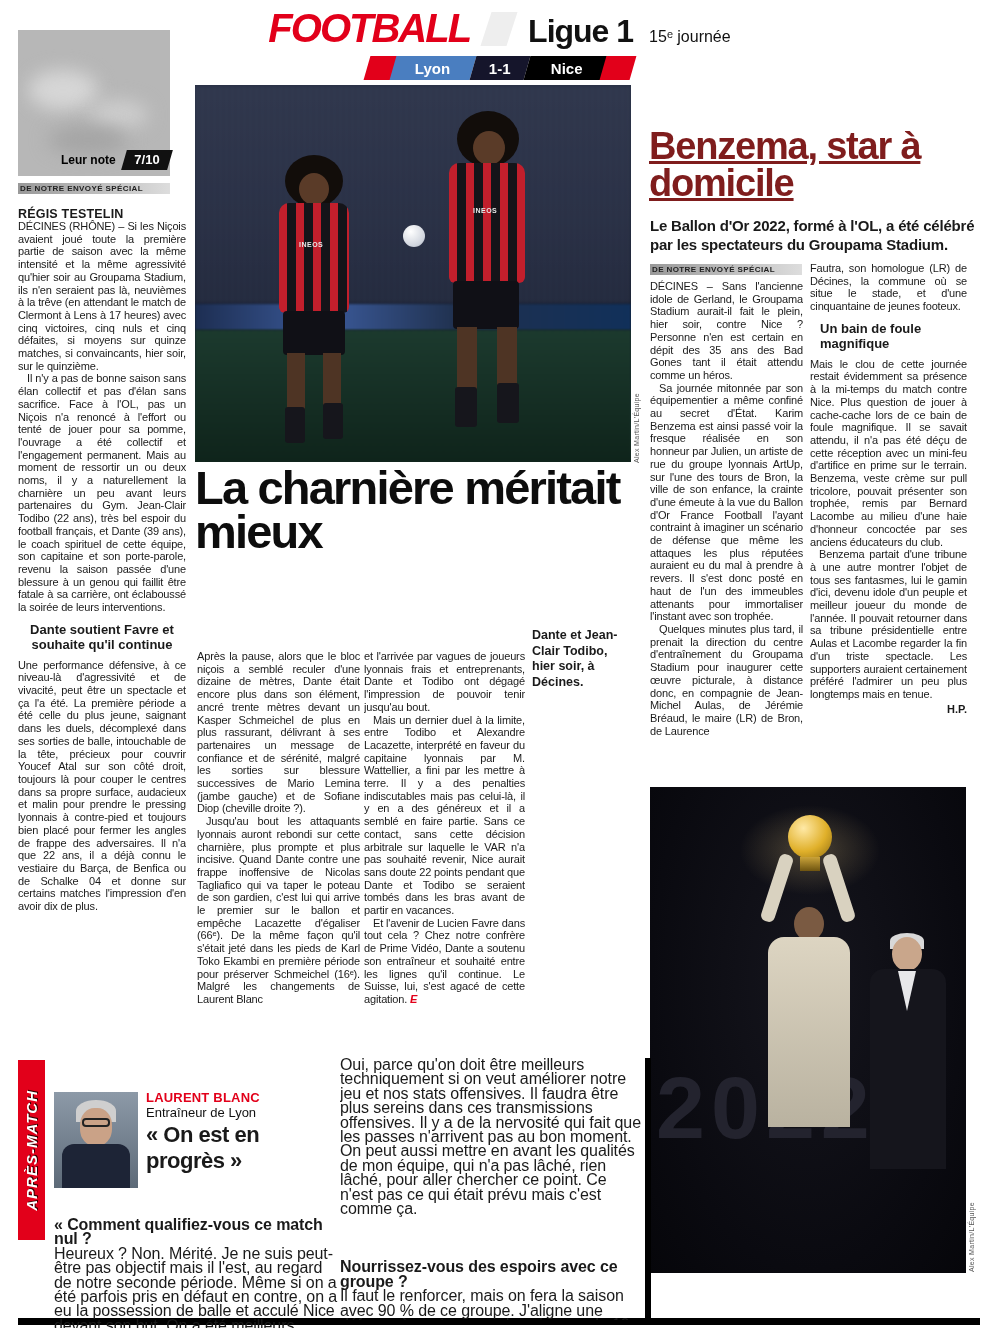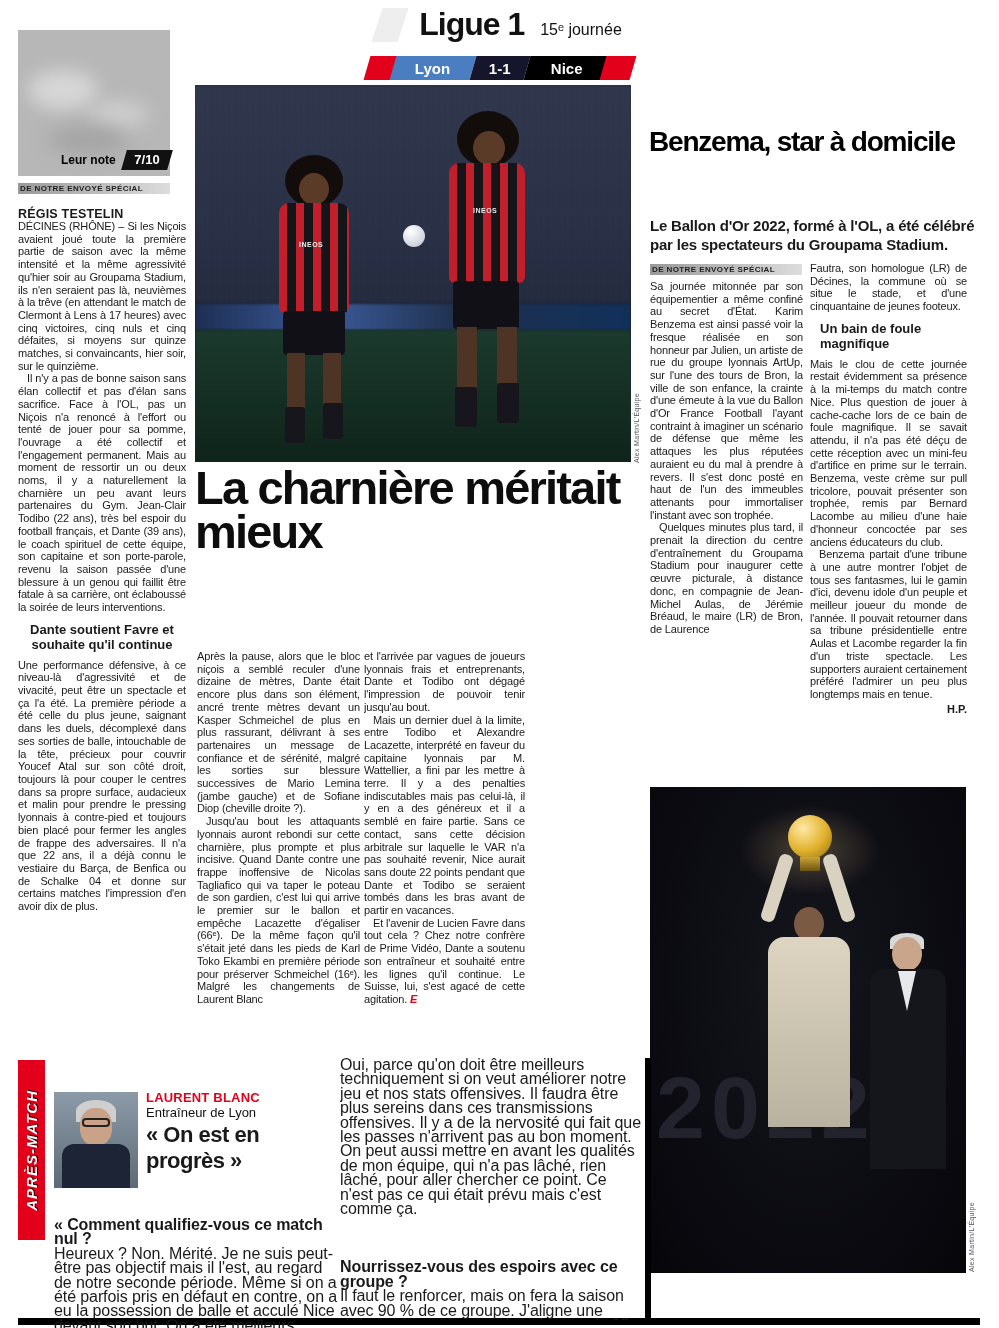--- a/index.html
+++ b/index.html
@@ -58,21 +58,21 @@
 
   
   .headline { left:195px; top:466px; width:445px; font-size:47px; line-height:.94; font-weight:900; letter-spacing:-1.8px; color:#0d0d0d; }
   .standfirst { left:197px; top:570px; width:432px; font-size:17px; font-weight:700; line-height:1.22; letter-spacing:-0.2px; }
   .maincol1 { left:197px; top:650px; width:163px; height:398px; overflow:hidden; }
   .maincol2 { left:364px; top:650px; width:161px; height:398px; overflow:hidden; }
   .photocap1 { left:532px; top:628px; width:100px; font-size:12.5px; font-weight:800; line-height:1.25; }
   .credit-main { left:633px; top:383px; height:80px; }
 
   
-  .bz-headline { left:649px; top:128px; width:330px; font-size:28px; line-height:.97; font-weight:900; letter-spacing:-1.2px; color:#000000; }
+  .bz-headline { left:649px; top:128px; width:330px; font-size:38px; line-height:.97; font-weight:900; letter-spacing:-1.2px; color:#7f1d1d;text-decoration:underline; }
   .bz-standfirst { left:650px; top:217px; width:325px; font-size:15px; font-weight:700; line-height:1.25; letter-spacing:-0.2px; }
   .bz-kicker { left:650px; top:264px; width:152px; }
   .bz-col1 { left:650px; top:280px; width:153px; height:505px; overflow:hidden; }
   .bz-col2 { left:810px; top:262px; width:157px; height:523px; overflow:hidden; }
   .bz-col2 .colsub { padding-left:10px; }
   .sig { display:block; text-align:right; font-weight:800; font-size:11px; margin-top:2px; }
   .bz-photo { left:650px; top:787px; width:316px; height:486px; background:radial-gradient(ellipse at 50% 40%, #15151d 0%, #0a0a10 70%, #06060a 100%); overflow:hidden; }
   .bz-2022 { position:absolute; left:6px; top:270px; font-size:88px; font-weight:900; color:#23232e; letter-spacing:6px; }
   .bz-glow { position:absolute; left:90px; top:18px; width:140px; height:90px; background:radial-gradient(closest-side, rgba(255,220,140,.25), rgba(0,0,0,0)); }
   .bz-ballon { position:absolute; left:138px; top:28px; width:44px; height:44px; border-radius:50%; background:radial-gradient(circle at 35% 30%, #ffe9a6, #e0b02a 55%, #8c6a12); }
@@ -105,20 +105,21 @@
   .qa p { font-size:16px; line-height:14.4px; letter-spacing:-0.1px; }
   .qa p.q { font-weight:800;margin-top:44px; }
   .itv-right { left:340px; top:1058px; width:302px; height:262px; overflow:hidden; }
 </style>
 </head>
 <body>
 
 <div id="page">
 
   <div class="abs masthead">
+    <span class="football-logo">FOOTBALL</span>
     <span class="header-slant"></span>
     <span class="league-name">Ligue 1</span>
     <span class="round-label">15ᵉ journée</span>
   </div>
   <div class="abs score-strip">
     <div class="chip red-l"></div>
     <div class="chip home">
         <span>Lyon</span>
       </div>
     <div class="chip score">
@@ -183,25 +184,27 @@
   <h1 class="abs headline">La charnière méritait mieux</h1>
   <div class="abs maincol1 bodytext">
     <p>Après la pause, alors que le bloc niçois a semblé reculer d'une dizaine de mètres, Dante était encore plus dans son élément, ancré trente mètres devant un Kasper Schmeichel de plus en plus rassurant, délivrant à ses partenaires un message de confiance et de sérénité, malgré les sorties sur blessure successives de Mario Lemina (jambe gauche) et de Sofiane Diop (cheville droite ?).</p>
     <p>Jusqu'au bout les attaquants lyonnais auront rebondi sur cette charnière, plus prompte et plus incisive. Quand Dante contre une frappe inoffensive de Nicolas Tagliafico qui va taper le poteau de son gardien, c'est lui qui arrive le premier sur le ballon et empêche Lacazette d'égaliser (66ᵉ). De la même façon qu'il s'était jeté dans les pieds de Karl Toko Ekambi en première période pour préserver Schmeichel (16ᵉ). Malgré les changements de Laurent Blanc</p>
   </div>
   <div class="abs maincol2 bodytext">
     <p>et l'arrivée par vagues de joueurs lyonnais frais et entreprenants, Dante et Todibo ont dégagé l'impression de pouvoir tenir jusqu'au bout.</p>
     <p>Mais un dernier duel à la limite, entre Todibo et Alexandre Lacazette, interprété en faveur du capitaine lyonnais par M. Wattellier, a fini par les mettre à terre. Il y a des penalties indiscutables mais pas celui-là, il y en a des généreux et il a semblé en faire partie. Sans ce contact, sans cette décision arbitrale sur laquelle le VAR n'a pas souhaité revenir, Nice aurait sans doute 22 points pendant que Dante et Todibo se seraient tombés dans les bras avant de partir en vacances.</p>
     <p><span>Et l'avenir de Lucien Favre dans tout cela ? Chez notre confrère de Prime Vidéo, Dante a soutenu son entraîneur et souhaité entre les lignes qu'il continue. Le Suisse, lui, s'est agacé de cette agitation.</span> <span class="endmark">E</span></p>
   </div>
+  <div class="abs photocap1">Dante et Jean-Clair Todibo, hier soir, à Décines.</div>
 
   <h2 class="abs bz-headline">Benzema, star à domicile</h2>
   <div class="abs bz-standfirst">Le Ballon d'Or 2022, formé à l'OL, a été célébré par les spectateurs du Groupama Stadium.</div>
   <div class="abs kickerbar bz-kicker">DE NOTRE ENVOYÉ SPÉCIAL</div>
   <div class="abs bz-col1 bodytext">
+    <p>DÉCINES – Sans l'ancienne idole de Gerland, le Groupama Stadium aurait-il fait le plein, hier soir, contre Nice ? Personne n'en est certain en dépit des 35 ans des Bad Gones tant il était attendu comme un héros.</p>
     <p>Sa journée mitonnée par son équipementier a même confiné au secret d'État. Karim Benzema est ainsi passé voir la fresque réalisée en son honneur par Julien, un artiste de rue du groupe lyonnais ArtUp, sur l'une des tours de Bron, la ville de son enfance, la crainte d'une émeute à la vue du Ballon d'Or France Football l'ayant contraint à imaginer un scénario de défense que même les attaques les plus réputées auraient eu du mal à prendre à revers. Il s'est donc posté en haut de l'un des immeubles attenants pour immortaliser l'instant avec son trophée.</p>
     <p>Quelques minutes plus tard, il prenait la direction du centre d'entraînement du Groupama Stadium pour inaugurer cette œuvre picturale, à distance donc, en compagnie de Jean-Michel Aulas, de Jérémie Bréaud, le maire (LR) de Bron, de Laurence</p>
   </div>
   <div class="abs bz-col2 bodytext">
     <p>Fautra, son homologue (LR) de Décines, la commune où se situe le stade, et d'une cinquantaine de jeunes footeux.</p>
     <div class="colsub">Un bain de foule magnifique</div>
     <p>Mais le clou de cette journée restait évidemment sa présence à la mi-temps du match contre Nice. Plus question de jouer à cache-cache lors de ce bain de foule magnifique. Il se savait attendu, il n'a pas été déçu de cette réception avec un mini-feu d'artifice en prime sur le terrain. Benzema, veste crème sur pull tricolore, pouvait présenter son trophée, remis par Bernard Lacombe au milieu d'une haie d'honneur concoctée par ses anciens éducateurs du club.</p>
     <p>Benzema partait d'une tribune à une autre montrer l'objet de tous ses fantasmes, lui le gamin d'ici, devenu idole d'un peuple et meilleur joueur du monde de l'année. Il pouvait retourner dans sa tribune présidentielle entre Aulas et Lacombe regarder la fin d'un triste spectacle. Les supporters auraient certainement préféré l'admirer un peu plus longtemps mais en tenue.</p>
     <span class="sig">H.P.</span>
   </div>

